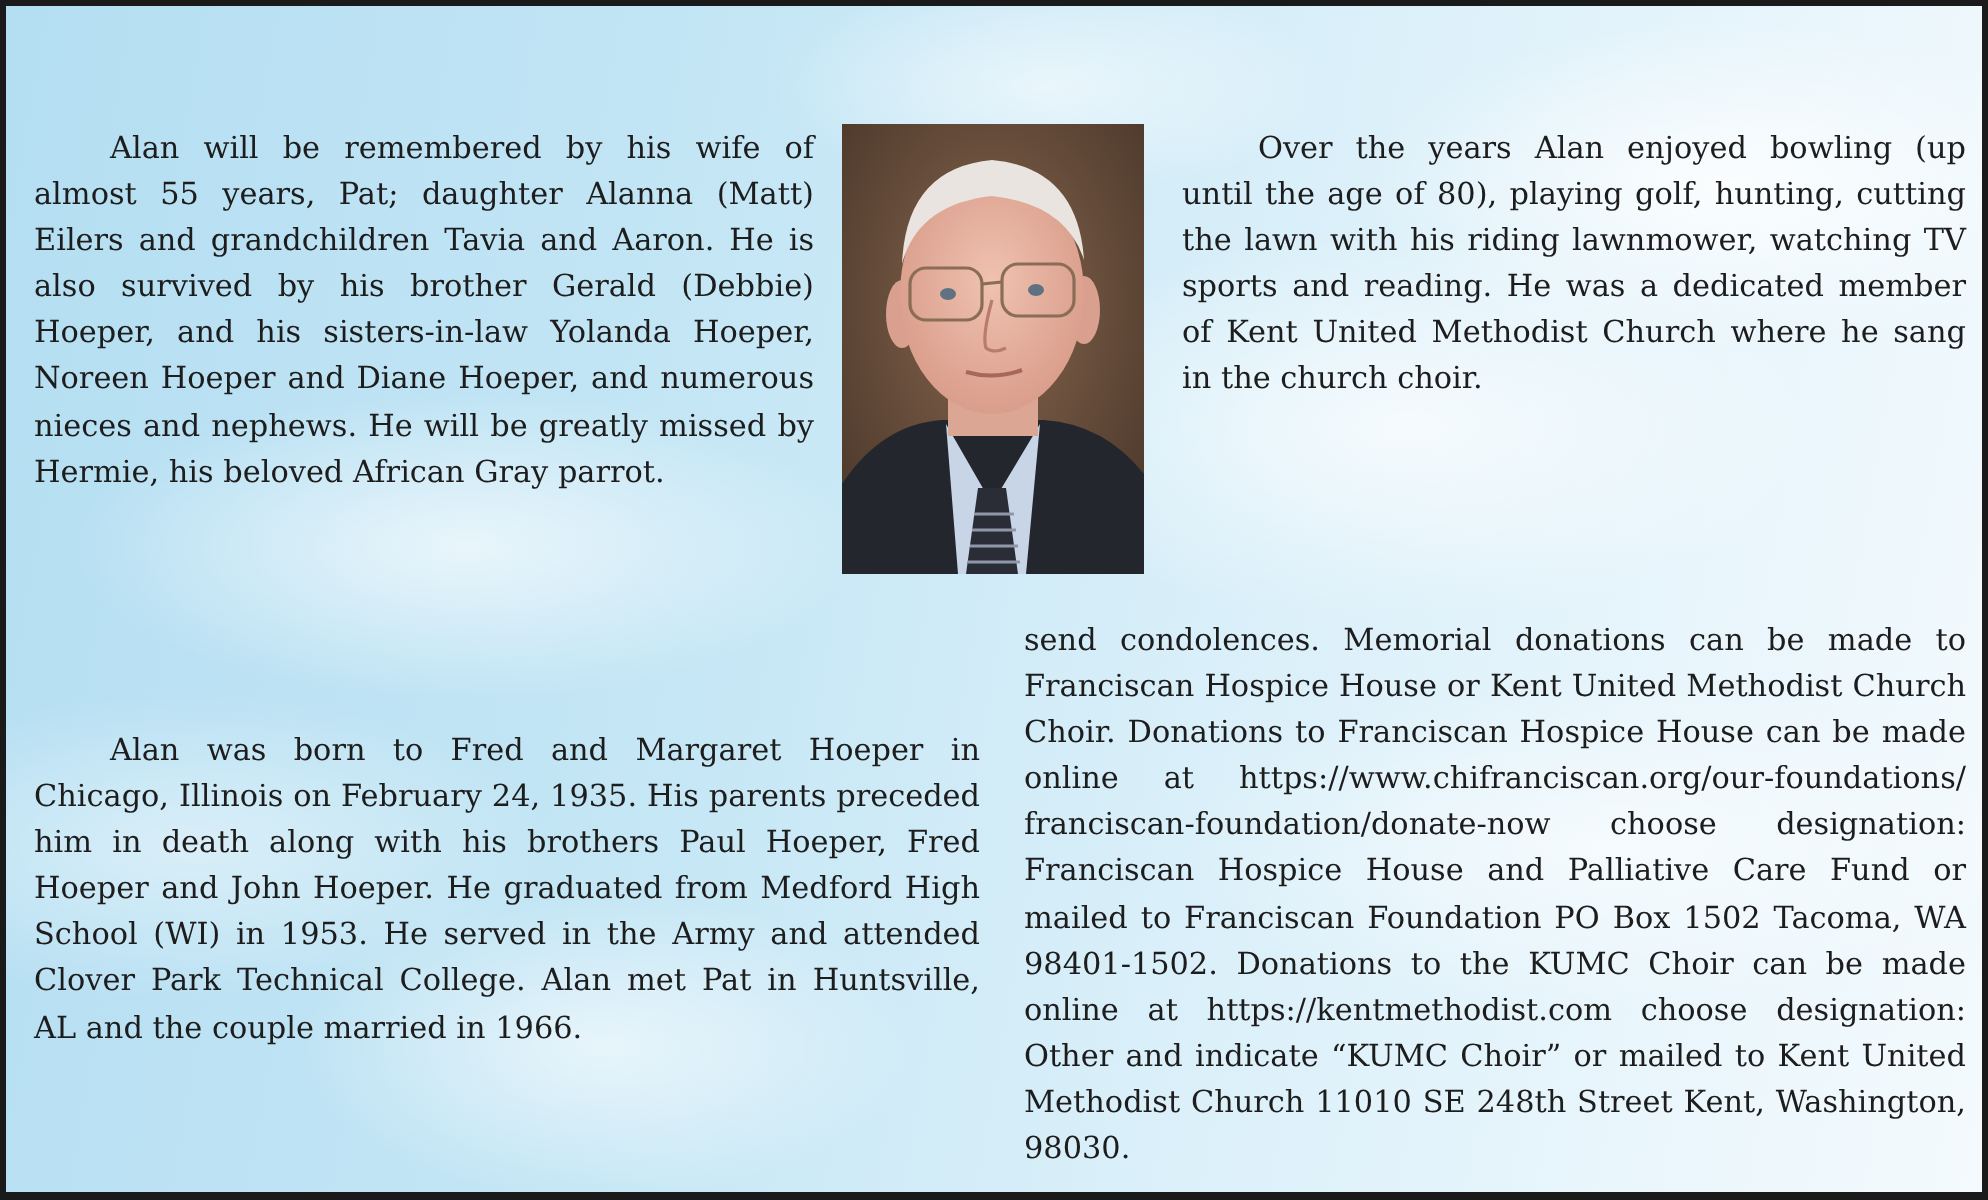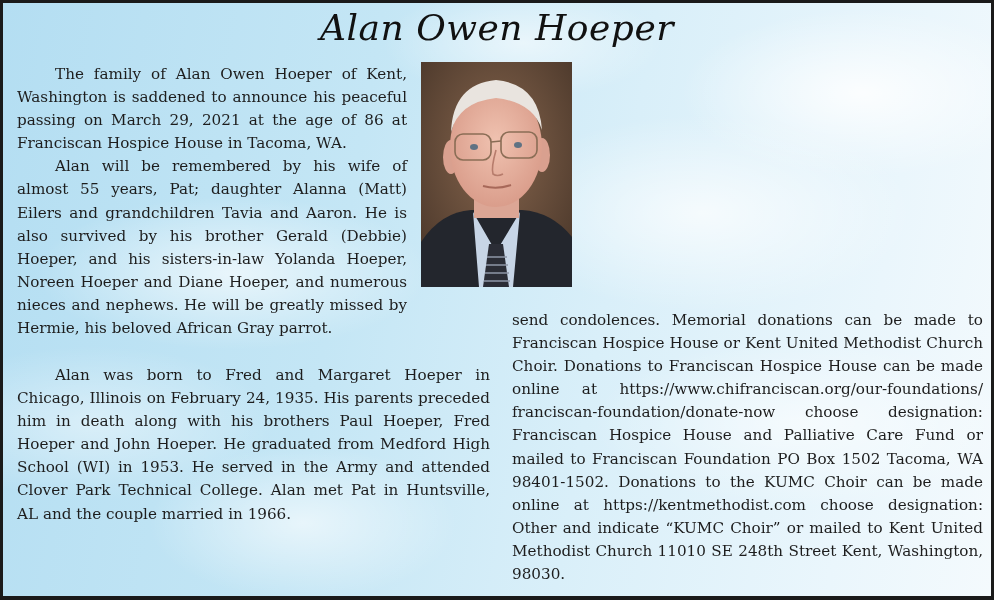--- a/index.html
+++ b/index.html
@@ -86,21 +86,20 @@
       background: radial-gradient(ellipse 90px 110px at 70px 90px, #7a5d47, #4e3a2b 80%);
     }
     .photo svg { display: block; }
     .no-indent { text-indent: 0 !important; }
   </style>
 </head>
 <body>
 
 <div class="page">
 
-  <div class="title">Alan Owen Hoeper</div>
 
   <div class="photo">
     <svg width="151" height="225" viewBox="0 0 151 225">
       <defs>
         <radialGradient id="bg" cx="50%" cy="40%" r="70%">
           <stop offset="0%" stop-color="#86654d"></stop>
           <stop offset="100%" stop-color="#4a372a"></stop>
         </radialGradient>
         <radialGradient id="skin" cx="50%" cy="45%" r="60%">
           <stop offset="0%" stop-color="#f0c2b0"></stop>
@@ -132,28 +131,28 @@
       <ellipse cx="53" cy="85" rx="4" ry="3" fill="#5f7283"></ellipse>
       <ellipse cx="97" cy="83" rx="4" ry="3" fill="#5f7283"></ellipse>
 
       <path d="M75 88 Q70 106 72 112 Q76 115 82 112" fill="none" stroke="#b77c6c" stroke-width="1.6"></path>
 
       <path d="M62 124 Q76 128 90 123" fill="none" stroke="#a76859" stroke-width="2"></path>
     </svg>
   </div>
 
   <div class="body-text col-left">
-    <p>The family of Alan Owen Hoeper of Kent, Washington is saddened to announce his peaceful passing on March 29, 2021 at the age of 86 at Franciscan Hospice House in Tacoma, WA.</p>
     <p>Alan will be remembered by his wife of almost 55 years, Pat; daughter Alanna (Matt) Eilers and grandchildren Tavia and Aaron. He is also survived by his brother Gerald (Debbie) Hoeper, and his sisters-in-law Yolanda Hoeper, Noreen Hoeper and Diane Hoeper, and numerous nieces and nephews. He will be greatly missed by Hermie, his beloved African Gray parrot.</p>
   </div>
 
   <div class="body-text col-left-wide">
     <p>Alan was born to Fred and Margaret Hoeper in Chicago, Illinois on February 24, 1935. His parents preceded him in death along with his brothers Paul Hoeper, Fred Hoeper and John Hoeper. He graduated from Medford High School (WI) in 1953. He served in the Army and attended Clover Park Technical College. Alan met Pat in Huntsville, AL and the couple married in 1966.</p>
   </div>
 
   <div class="body-text col-right-top">
+    <p>Over the years Alan enjoyed bowling (up until the age of 80), playing golf, hunting, cutting the lawn with his riding lawnmower, watching TV sports and reading. He was a dedicated member of Kent United Methodist Church where he sang in the church choir.</p>
   </div>
 
   <div class="body-text col-right-bottom">
     <p class="no-indent">send condolences. Memorial donations can be made to Franciscan Hospice House or Kent United Methodist Church Choir.  Donations to Franciscan Hospice House can be made online at https://www.chifranciscan.org/our-foundations/ franciscan-foundation/donate-now choose designation: Franciscan Hospice House and Palliative Care Fund or mailed to Franciscan Foundation PO Box 1502 Tacoma, WA 98401-1502. Donations to the KUMC Choir can be made online at https://kentmethodist.com choose designation: Other and indicate “KUMC Choir” or mailed to Kent United Methodist Church 11010 SE 248th Street Kent, Washington, 98030.</p>
   </div>
 
 </div>
 
 </body></html>

